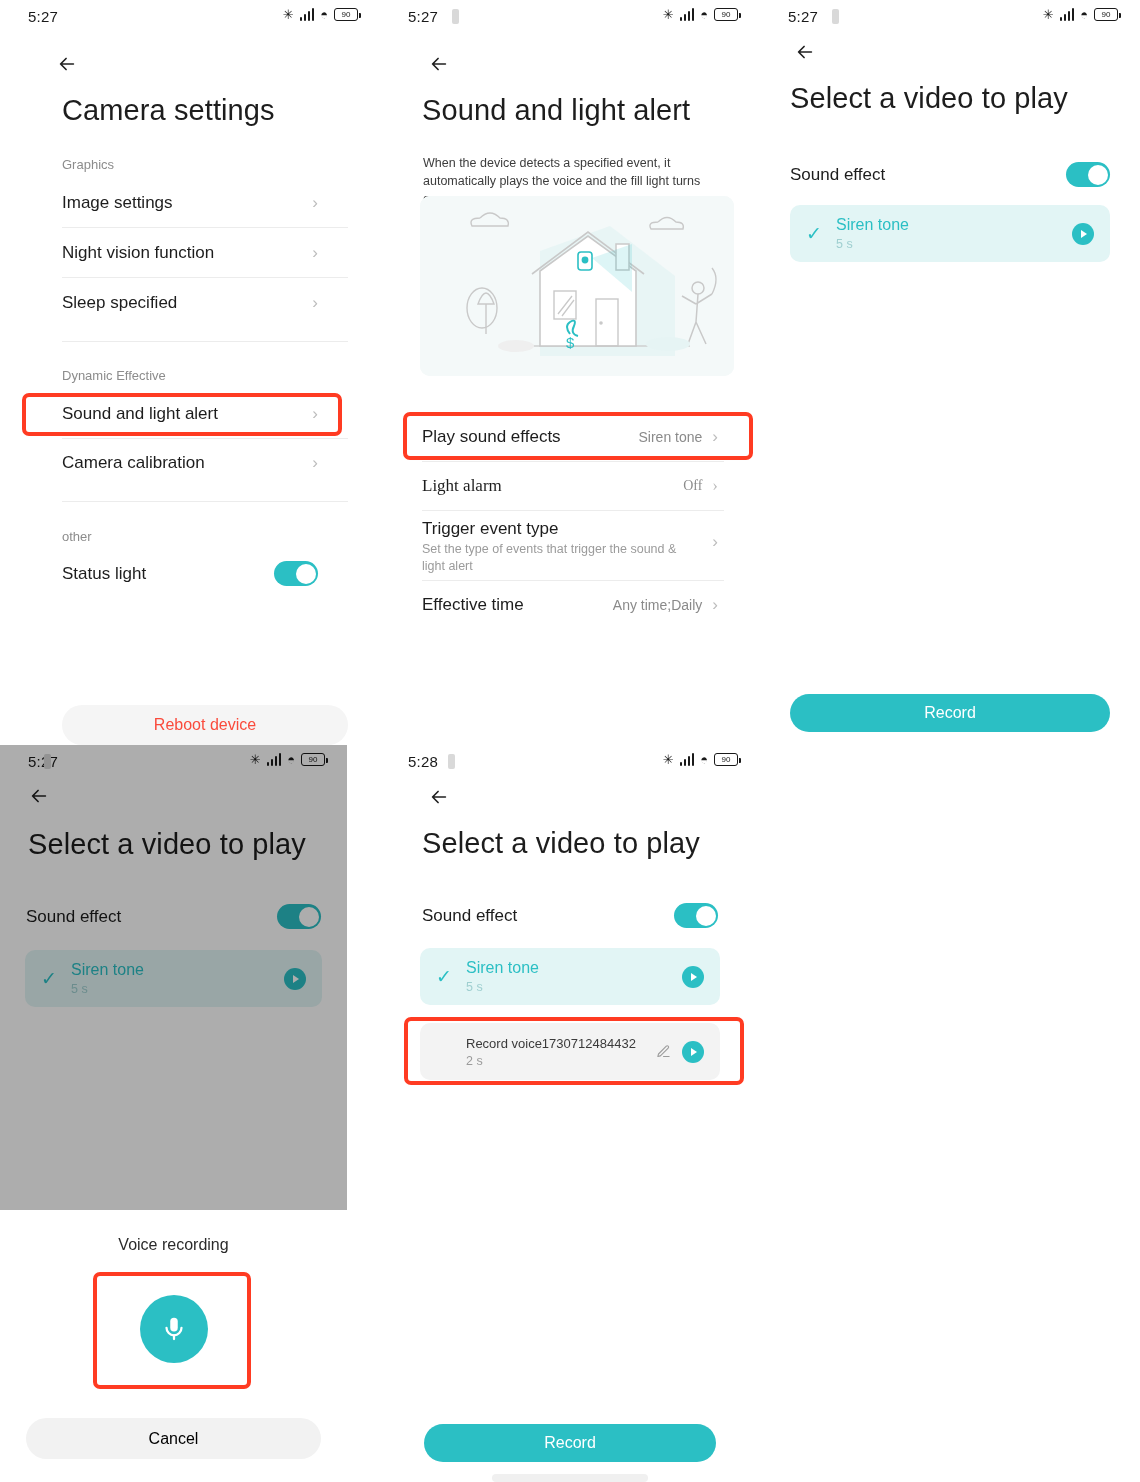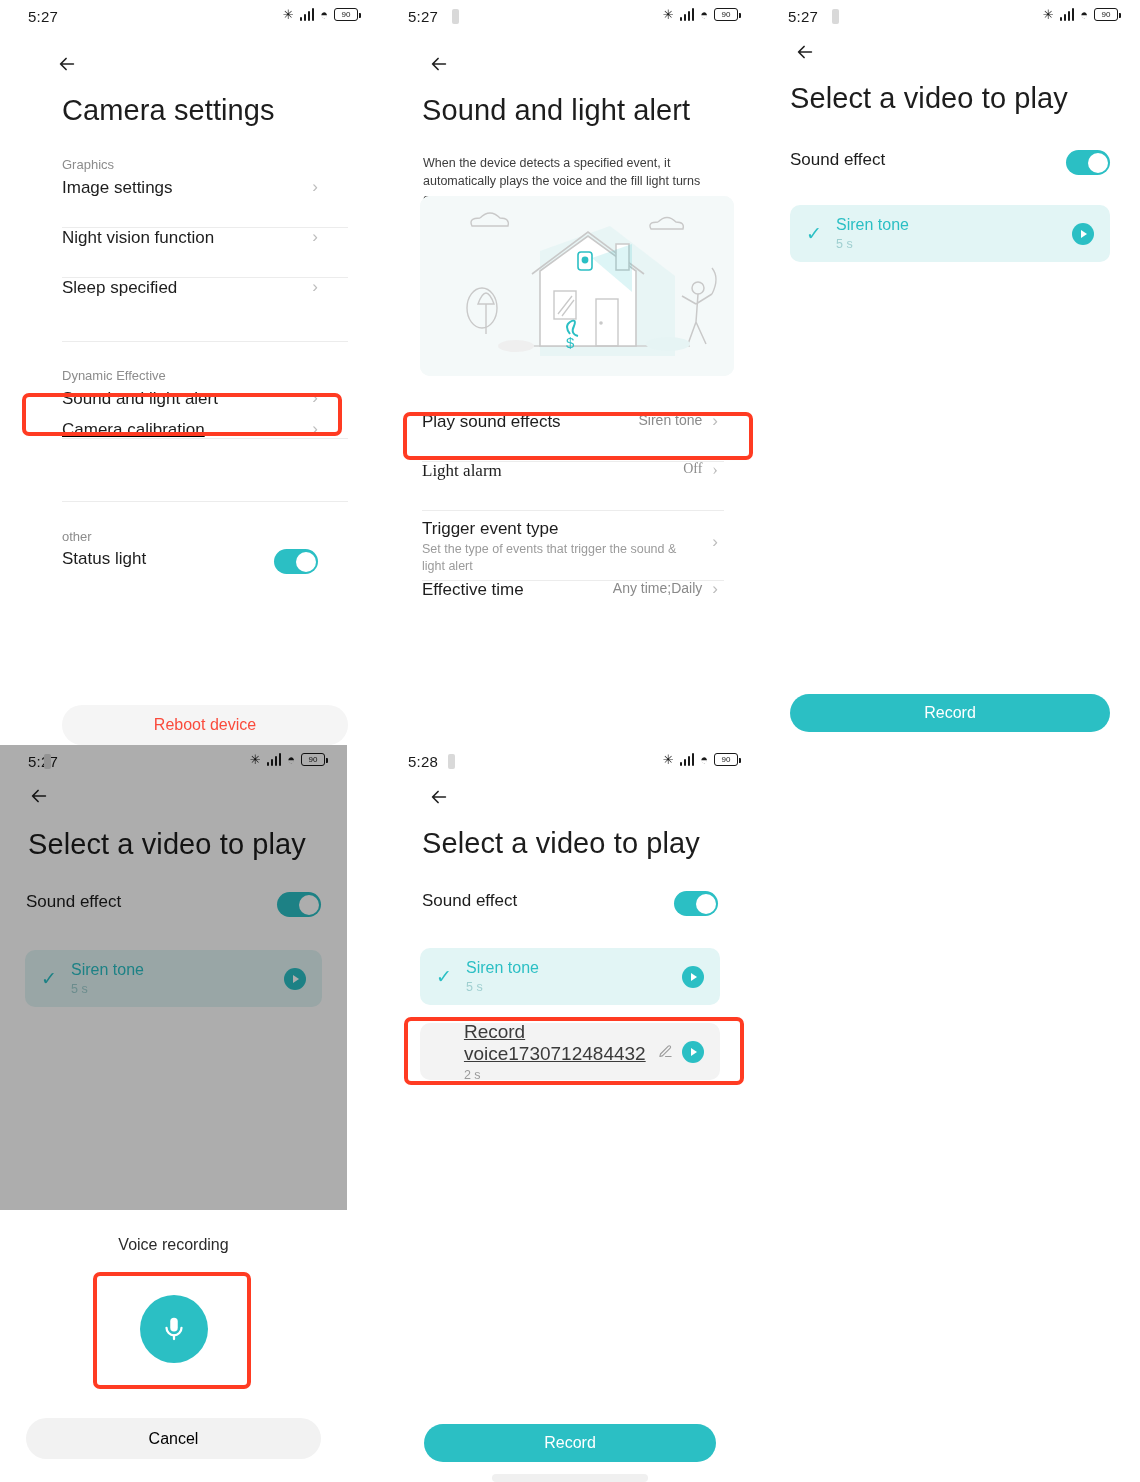--- a/index.html
+++ b/index.html
@@ -60,21 +60,21 @@
     position:absolute; font-size:29px; color:#1d1d1d; font-weight:400;
     letter-spacing:.1px;
   }
 
   
   .group-label {
     position:absolute; font-size:13px; color:#8c8c8c;
   }
   .row {
     position:absolute; left:0; right:0; height:49px;
-    display:flex; 
+    display:flex; align-items:center;
   }
   .row .label { font-size:17px; color:#1d1d1d; }
   .row .sub { font-size:12.5px; color:#9b9b9b; line-height:1.35; margin-top:2px; }
   .row .value { font-size:14px; color:#8a8a8a; margin-left:auto; }
   .chev { margin-left:10px; color:#bdbdbd; font-size:17px; line-height:1; }
   .divider { position:absolute; height:1px; background:#ececec; }
 
   
   .toggle {
     width:44px; height:25px; border-radius:13px; position:relative;
@@ -209,21 +209,21 @@
     <div class="divider" style="left:62px;width:286px;top:341px;"></div>
 
     <div class="group-label" style="left:62px;top:368px;">Dynamic Effective</div>
 
     <div class="row" style="top:389px;padding:0 62px 0 62px;">
       <span class="label">Sound and light alert</span>
       <span class="chev" style="margin-left:auto;">›</span>
     </div>
     <div class="divider" style="left:62px;width:286px;top:438px;"></div>
 
-    <div class="row" style="top:420px;padding:0 62px 0 62px;text-decoration:underline;">
+    <div class="row" style="top:438px;padding:0 62px 0 62px;">
       <span class="label">Camera calibration</span>
       <span class="chev" style="margin-left:auto;">›</span>
     </div>
     <div class="divider" style="left:62px;width:286px;top:501px;"></div>
 
     <div class="group-label" style="left:62px;top:529px;">other</div>
 
     <div class="row" style="top:549px;padding:0 62px 0 62px;">
       <span class="label">Status light</span>
       <span class="toggle" style="margin-left:auto;"></span>
@@ -469,21 +469,21 @@
       <span class="txtwrap">
         <span class="nm" style="display:block;">Siren tone</span>
         <span class="dur" style="display:block;">5 s</span>
       </span>
       <span class="playbtn"></span>
     </div>
 
     <div class="sound-card plain" style="left:40px;top:278px;width:300px;height:57px;">
       <span class="check" style="color:transparent;">✓</span>
       <span class="txtwrap">
-        <span class="nm" style="display:block;font-size:19px;text-decoration:underline;">Record voice1730712484432</span>
+        <span class="nm" style="display:block;font-size:13px;">Record voice1730712484432</span>
         <span class="dur" style="display:block;">2 s</span>
       </span>
       <span class="editbtn">
         <svg viewBox="0 0 24 24" fill="none" stroke="currentColor" stroke-width="1.7" stroke-linecap="round" stroke-linejoin="round">
             <path d="M12 20h9"></path>
             <path d="M16.5 3.5a2.1 2.1 0 0 1 3 3L7 19l-4 1 1-4 12.5-12.5z"></path>
           </svg>
       </span>
       <span class="playbtn" style="margin-left:0;"></span>
     </div>

